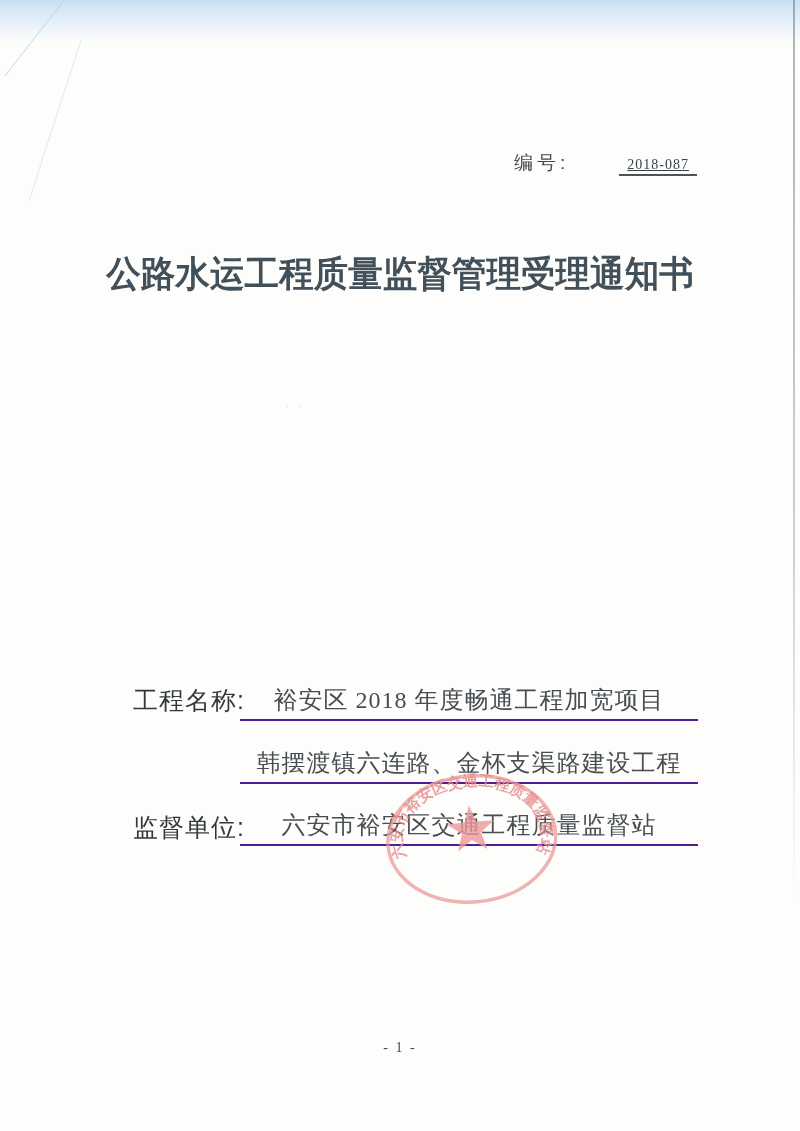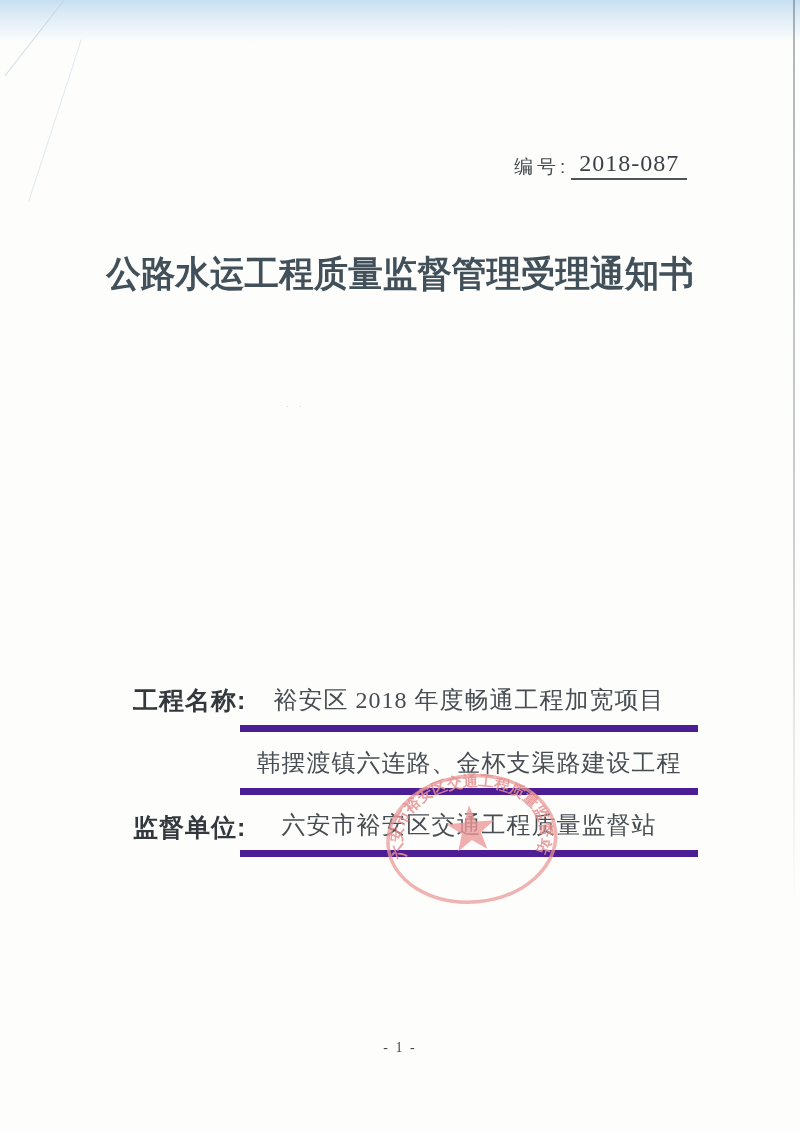--- a/index.html
+++ b/index.html
@@ -31,51 +31,51 @@
     background:linear-gradient(180deg,rgba(110,120,130,.55) 0%,rgba(130,140,150,.4) 60%,rgba(150,160,170,0) 100%);
   }
   .scan-speckle{
     position:absolute;left:286px;top:399px;width:26px;height:8px;
     color:#c8ccd0;font-size:9px;letter-spacing:4px;
     font-family:"Liberation Sans",sans-serif;
   }
   
   .doc-number{
     position:absolute;left:514px;top:150px;
-    display:flex;align-items:flex-end;white-space:nowrap;
+    display:flex;align-items:flex-end;white-space:nowrap;gap:48px;
   }
   .doc-number .lbl{
     font-family:"Liberation Sans","DejaVu Sans",sans-serif;
     font-size:19px;letter-spacing:4px;color:#41474c;
   }
   .doc-number .val{
-    font-size:24px;letter-spacing:1px;color:#3b4146;
+    font-size:14px;letter-spacing:1px;color:#3b4146;
     border-bottom:2px solid #4d5358;
-    padding:0 8px 1px 8px;margin-left:2px;
+    padding:0 8px 1px 8px;margin-left:2px;text-decoration:underline;
   }
   
   .doc-title{
     position:absolute;left:0;top:250px;width:800px;
     text-align:center;
     font-size:36px;font-weight:700;letter-spacing:0px;
     color:#42505a;
     transform:scaleX(.96);
   }
   
   .form-label{
     position:absolute;
     font-family:"Liberation Sans","DejaVu Sans",sans-serif;
-    font-weight:700;font-size:25px;letter-spacing:1px;color:#33383d;
+    font-weight:400;font-size:25px;letter-spacing:1px;color:#33383d;
   }
   .form-line{
     position:absolute;left:240px;width:458px;
-    border-bottom:7px solid #4c1d95;
+    border-bottom:2px solid #4c1d95;
     text-align:center;
     font-size:24px;letter-spacing:1px;color:#474d52;
-    padding-bottom:9px;white-space:nowrap;
+    padding-bottom:3px;white-space:nowrap;
   }
   
   .seal{
     position:absolute;left:383px;top:772px;width:178px;height:138px;
     transform:rotate(-5deg);
     pointer-events:none;
   }
   
   .issue-date{
     position:absolute;left:0;top:934px;width:780px;

